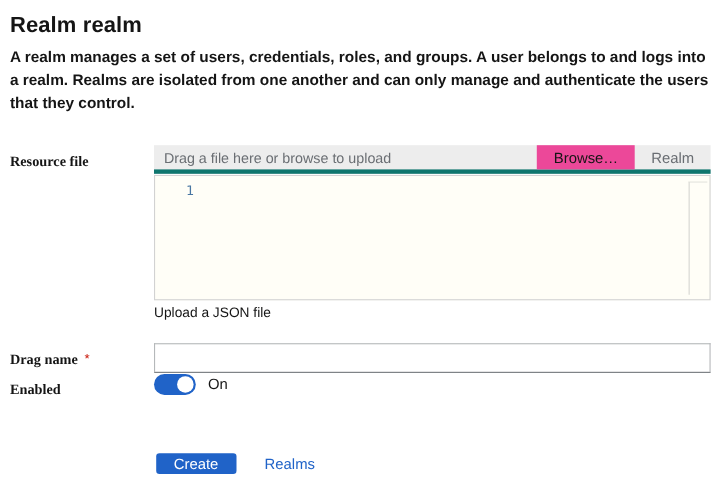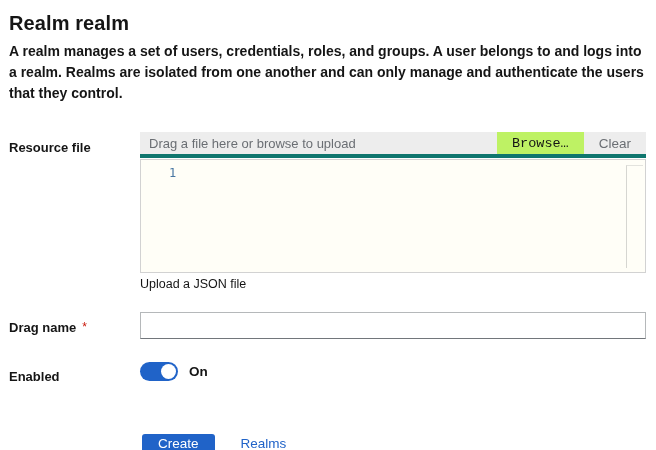--- a/index.html
+++ b/index.html
@@ -23,21 +23,21 @@
     font-size: 14px;
     line-height: 21px;
     max-width: 645px;
     color: #151515;
     font-weight: bold;
   }
 
   .form { margin-top: 28px; }
   .form-row { display: flex; align-items: flex-start; }
   .form-label-cell { flex: 0 0 131px; padding-top: 6px; }
-  .form-label { font-size: 13px; font-weight: 700; color: #151515; }
+  .form-label { font-size: 13px; font-weight: 700; color: #151515; font-family: Liberation Serif, serif; }
   .required-star { color: #c9190b; font-size: 12px; margin-left: 6px; vertical-align: 1px; }
   .form-field-cell { flex: 1 1 auto; min-width: 0; }
 
   
   .upload-bar {
     display: flex;
     height: 26px;
     background: #ededed;
     border-bottom: 4px solid #0f766e;
     align-items: stretch;
@@ -48,27 +48,27 @@
     background: transparent;
     border: none;
     outline: none;
     padding: 0 9px;
     font-size: 13px;
     color: #151515;
     font-family: "Liberation Sans", sans-serif;
   }
   .upload-filename::placeholder { color: #6a6e73; opacity: 1; }
   .browse-btn {
-    background: #bef264;
+    background: #ec4899;
     border: none;
     color: #151515;
     font-size: 13.5px;
     padding: 0 15px;
     cursor: pointer;
-    font-family: Liberation Mono, monospace;
+    font-family: Liberation Sans, sans-serif;
   }
   .clear-btn {
     background: transparent;
     border: none;
     color: #6a6e73;
     font-size: 13.5px;
     padding: 0 15px;
     cursor: pointer;
     font-family: "Liberation Sans", sans-serif;
   }
@@ -114,22 +114,22 @@
     border-bottom-color: #72767b;
     background: #ffffff;
     padding: 0 8px;
     font-size: 13px;
     color: #151515;
     outline: none;
     font-family: "Liberation Sans", sans-serif;
   }
 
   
-  .row-enabled { margin-top: 22px; }
-  .toggle-wrap { display: flex; align-items: center; padding-top: 1px; font-weight: bold; }
+  .row-enabled { }
+  .toggle-wrap { display: flex; align-items: center; padding-top: 1px; }
   .toggle {
     position: relative;
     width: 38px;
     height: 19px;
     border-radius: 10px;
     background: #2063c8;
     cursor: pointer;
     flex: 0 0 auto;
   }
   .toggle-knob {
@@ -177,21 +177,21 @@
   <div class="form">
 
     <div class="form-row">
       <div class="form-label-cell">
         <span class="form-label">Resource file</span>
       </div>
       <div class="form-field-cell">
         <div class="upload-bar">
           <input class="upload-filename" type="text" placeholder="Drag a file here or browse to upload" style="">
           <button class="browse-btn">Browse…</button>
-          <button class="clear-btn">Clear</button>
+          <button class="clear-btn">Realm</button>
         </div>
         <div class="code-editor">
           <span class="editor-line-number">1</span>
           <span></span>
           <div class="editor-scroll-track"></div>
         </div>
         <div class="helper-text">Upload a JSON file</div>
       </div>
     </div>
 

